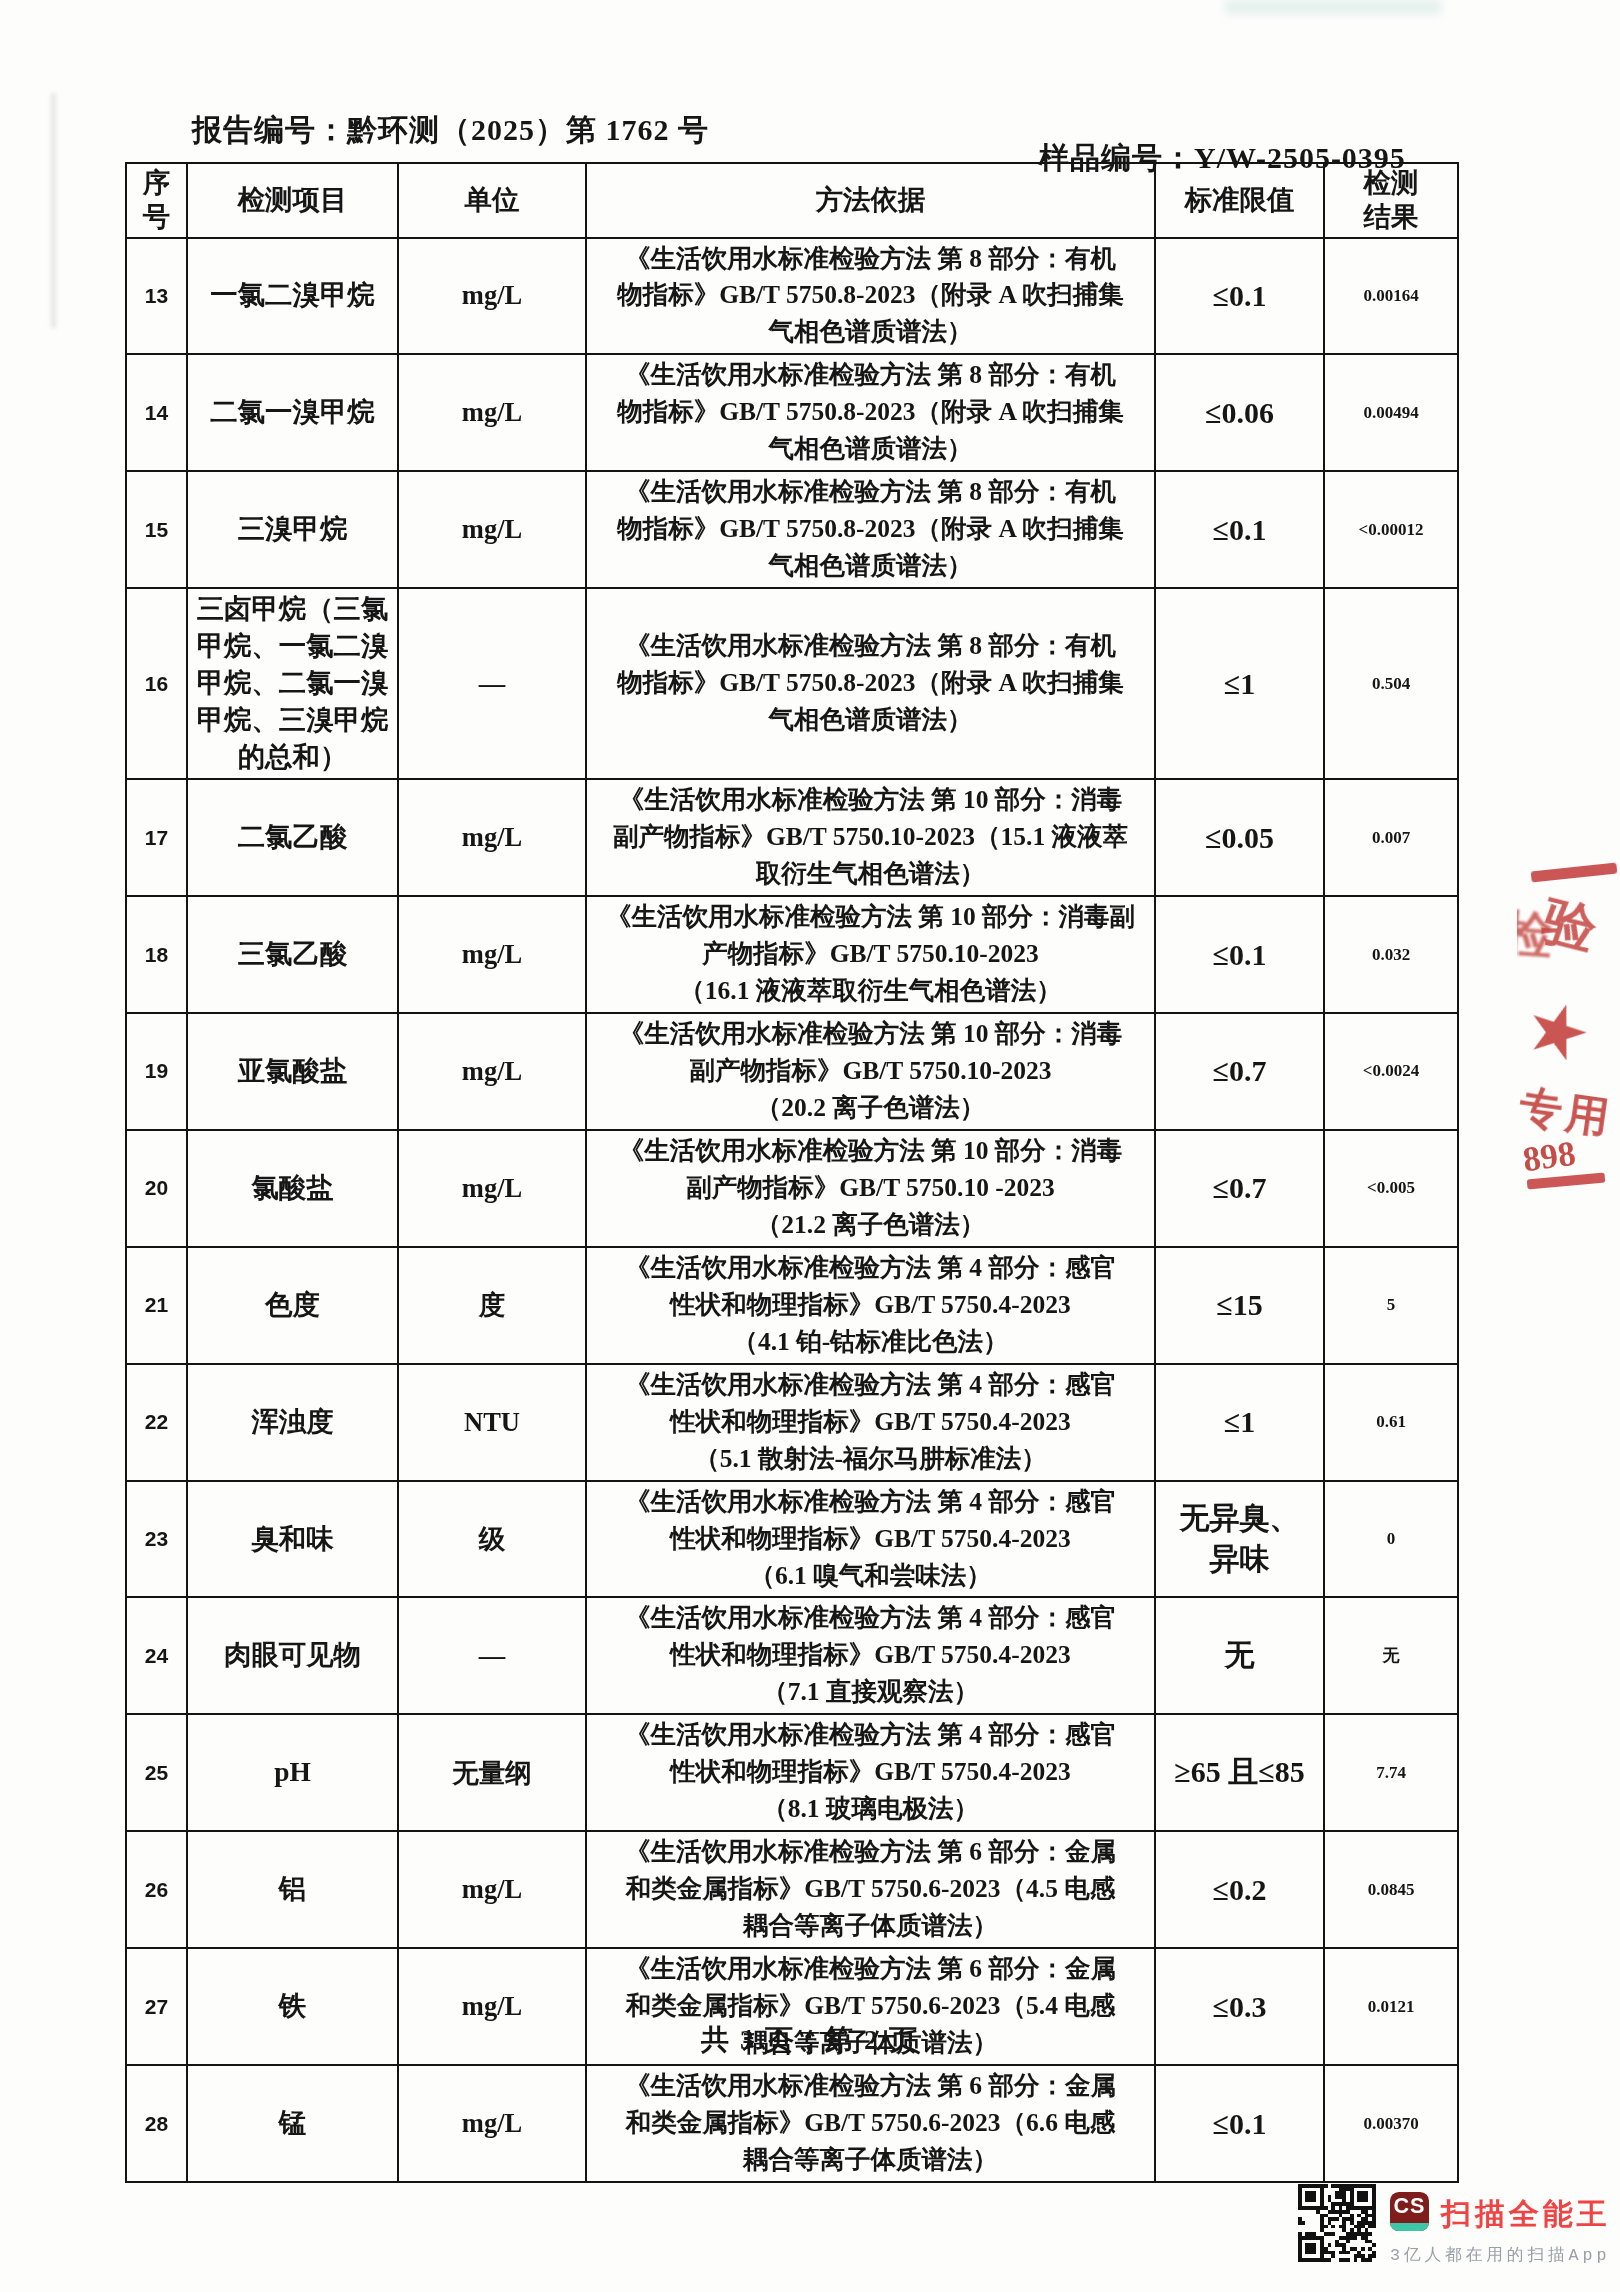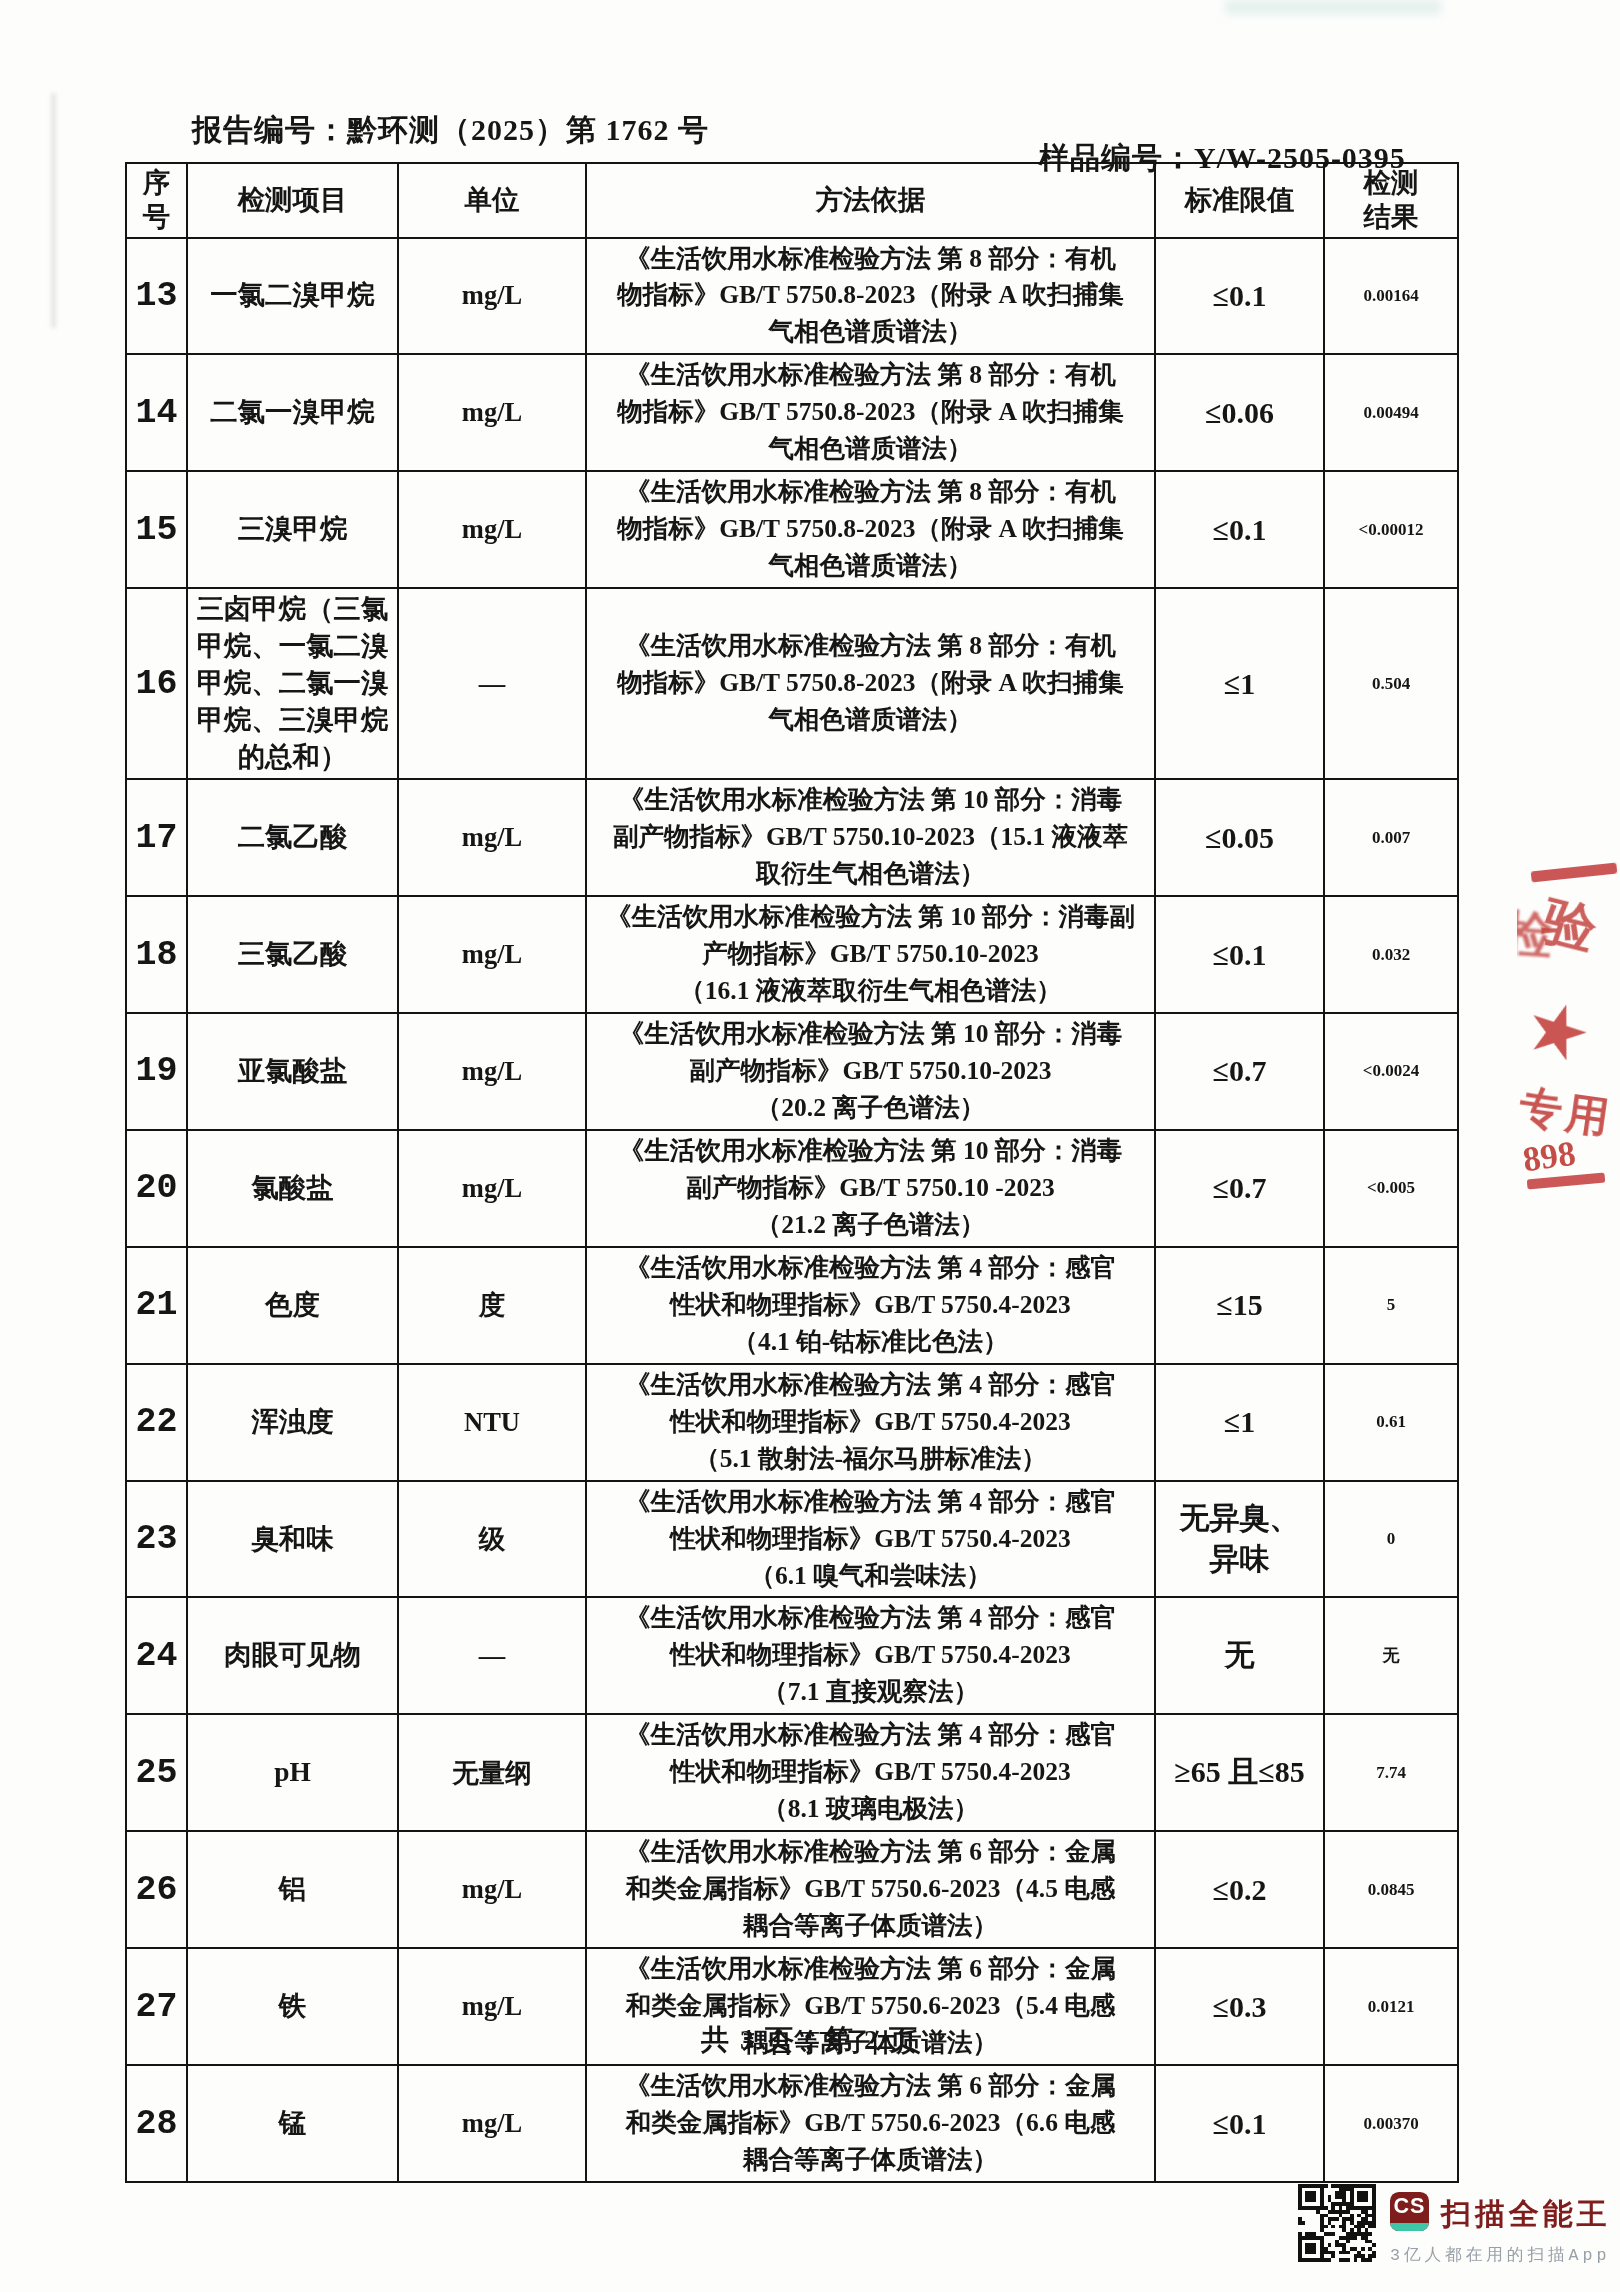--- a/index.html
+++ b/index.html
@@ -26,21 +26,21 @@
   }
   table.results th,table.results td{
     border:2.5px solid #141414;
     text-align:center;vertical-align:middle;
     font-weight:700;
     padding:2px 3.9px;
     white-space:pre-line;
     overflow:hidden;
   }
   table.results th{font-size:27.4px;line-height:1.25;}
-  td.c-no{font-size:35px;font-family:Liberation Mono, monospace;}
+  td.c-no{font-size:21px;font-family:Liberation Sans, sans-serif;}
   td.c-item{font-size:27.4px;line-height:1.35;}
   td.c-unit{font-size:26.5px;}
   td.c-method{font-size:25.5px;line-height:1.45;}
   td.c-limit{font-size:30px;}
   td.c-result{font-size:17px;}
   .page-footer{
     position:absolute;left:0;top:2021px;width:1620px;
     text-align:center;font-size:28px;font-weight:700;letter-spacing:2px;
   }
   
@@ -65,21 +65,21 @@
     font-family:"Liberation Sans","DejaVu Sans",sans-serif;}
   .qr{position:absolute;left:5.9px;top:5.9px;width:78px;height:78px;display:grid;
     grid-template-columns:repeat(21,1fr);grid-template-rows:repeat(21,1fr);}
   .qr i{background:#111;}
   .cs-logo{position:absolute;left:98px;top:13.7px;width:39px;height:39px;border-radius:8.8px;
     background:#7f1d1d;overflow:hidden;}
   .cs-logo span{position:absolute;left:0;top:1px;width:100%;text-align:center;
     color:#fff;font-weight:800;font-size:21.6px;letter-spacing:1px;}
   .cs-logo i{position:absolute;left:0;bottom:0;width:100%;height:7.8px;background:#3ec6a8;}
   .app-name{position:absolute;left:149px;top:15.7px;font-size:30px;font-weight:700;
-    color:#7f1d1d;letter-spacing:3.9px;white-space:nowrap;}
+    color:#ef4444;letter-spacing:3.9px;white-space:nowrap;}
   .tagline{position:absolute;left:98px;top:65px;font-size:16.7px;color:#9aa0a8;
     letter-spacing:3.9px;white-space:nowrap;font-family:Liberation Mono, monospace;}
 </style>
 </head>
 <body>
 
 <div class="page">
 
   <div class="artifact-top"></div>
   <div class="artifact-left"></div>

